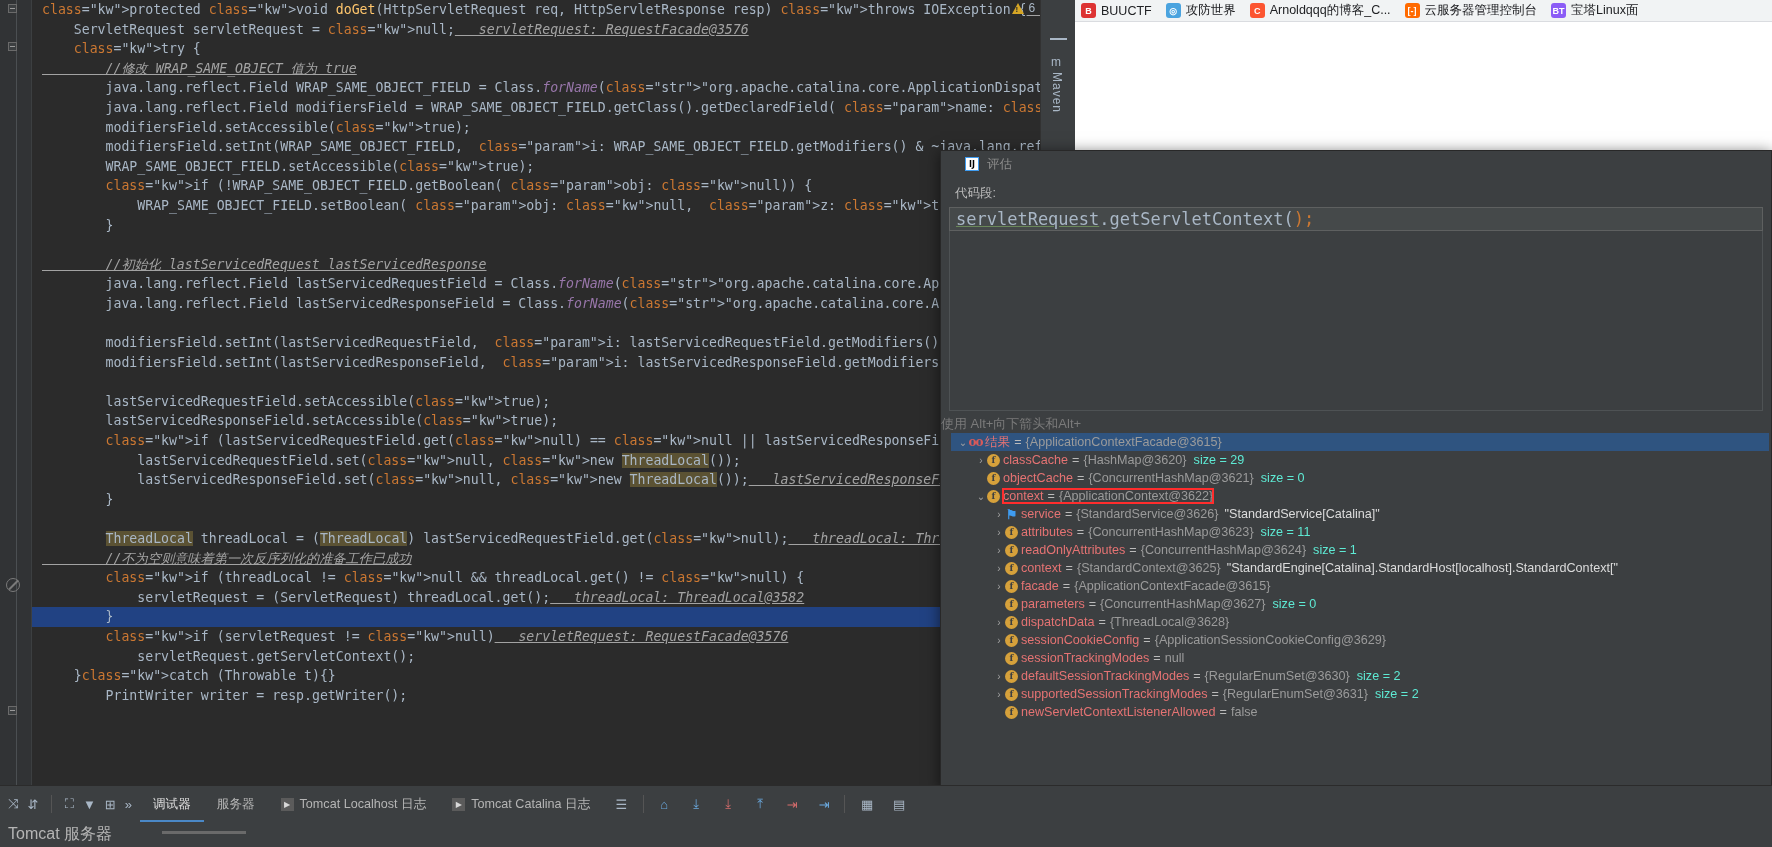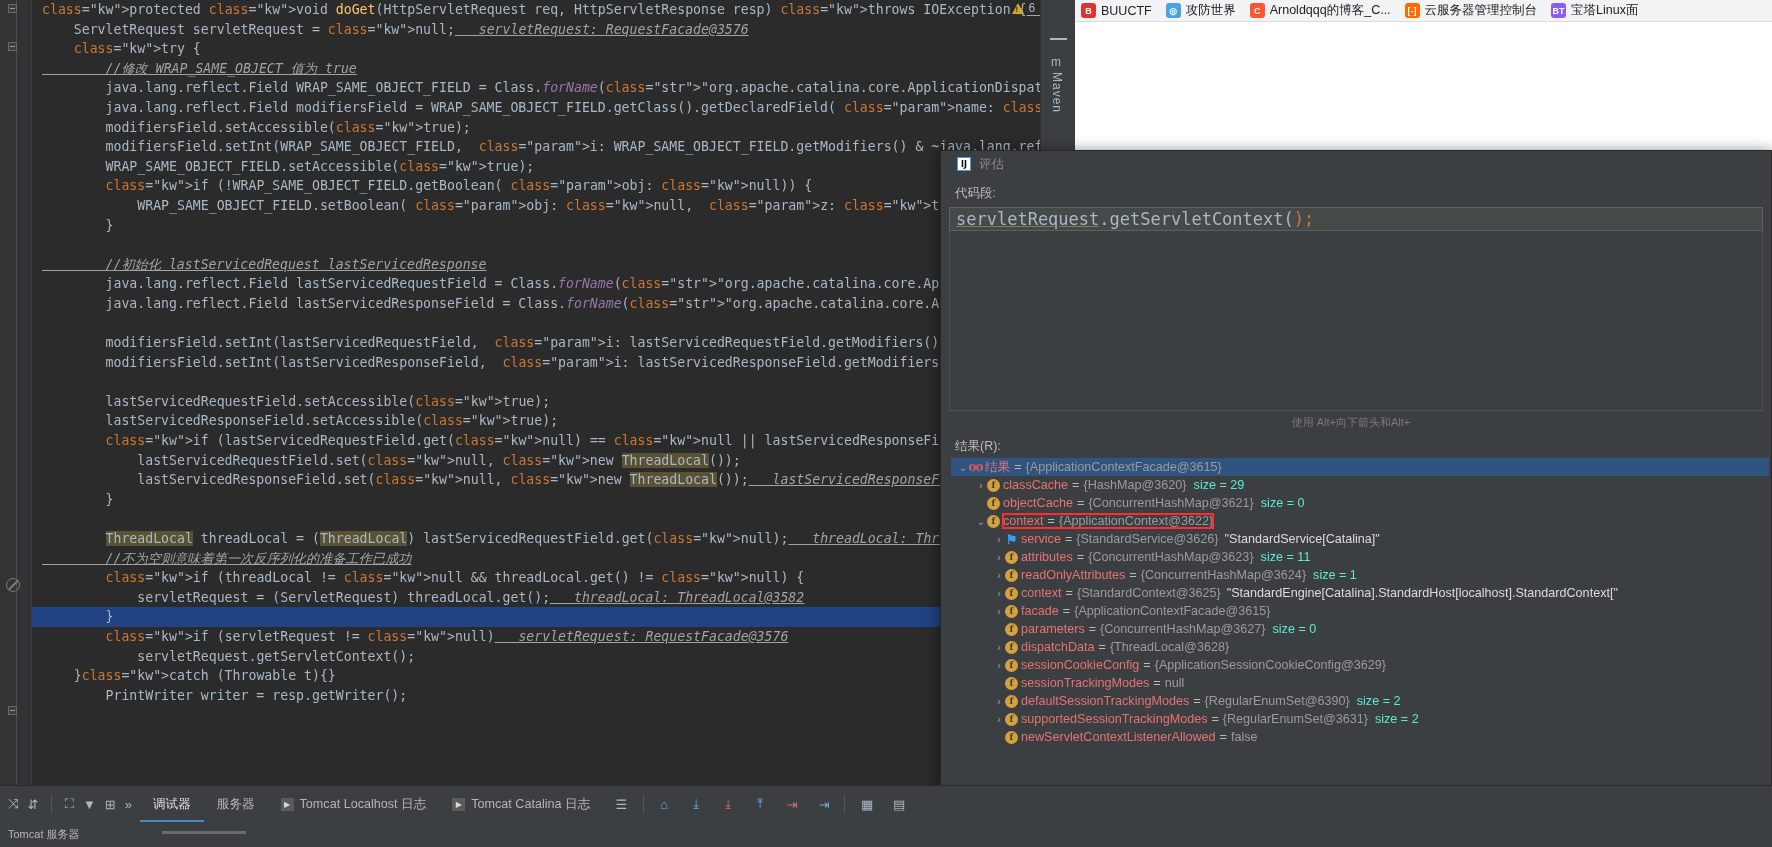--- a/index.html
+++ b/index.html
@@ -74,34 +74,34 @@
     justify-content:center;font-size:9px;color:#fff;font-weight:bold;flex:none;}
   .bpage{ padding:12px 12px; font-size:13px; color:#000;
     font-family:"Liberation Serif", serif; }
 
   
   .eval{
     position:absolute; left:940px; top:150px; width:832px; height:640px;
     background:#3c3f41; border:1px solid #282828;
     box-shadow:0 2px 14px rgba(0,0,0,.55);
   }
-  .eval-title{ height:26px; display:flex; align-items:center; gap:8px; padding-left:16px;
+  .eval-title{ height:26px; display:flex; align-items:center; gap:8px; padding-left:24px;
     color:#8d8d8d; font-size:12.5px; }
   .ij-logo{ width:14px;height:14px;border:1.6px solid #3f9cf0;background:#fff;
     color:#000;font-size:8px;font-weight:bold;display:flex;align-items:center;
     justify-content:center;font-family:"DejaVu Sans", sans-serif;}
   .eval-lbl{ color:#bbbbbb; font-size:12.5px; padding:8px 0 5px 14px;}
   .eval-input{
     margin:0 8px; height:24px; background:#45494a; border:1px solid #5e6060;
     display:flex; align-items:center; padding-left:6px;
     font-family:"DejaVu Sans Mono", monospace; font-size:17px; color:#a9b7c6;
   }
   .eval-body{ margin:0 8px; height:180px; background:#3c3f41; border:1px solid #4e5254;
      border-top:none; }
-  .eval-hint{ text-align:center; color:#7a7a7a; font-size:11px; padding:4px 10px 0 0;}
+  .eval-hint{ text-align:left; color:#7a7a7a; font-size:13px; padding:4px 10px 0 0;}
   .eval-reslbl{ color:#bbbbbb; font-size:12.5px; padding:8px 0 3px 14px;}
 
   .tree{ margin:0 2px 0 10px; font-size:12.6px; color:#bbbbbb; }
   .trow{ height:18px; display:flex; align-items:center; white-space:nowrap; }
   .trow.sel{ background:#2f5480; }
   .arrow{ width:12px; color:#a0a0a0; font-size:10px; text-align:center; flex:none; }
   .tico{ width:13px;height:13px;border-radius:50%;background:#d6a13b;color:#3c3f41;
     font-size:9px;font-weight:bold;display:flex;align-items:center;justify-content:center;
     margin-right:3px; flex:none; font-family:"DejaVu Serif", serif;}
   .tico.flag{ border-radius:0; background:none; color:#3f9cf0; font-size:13px;
@@ -126,21 +126,21 @@
   .ticon{ width:16px;height:16px; display:flex;align-items:center;justify-content:center;
     color:#a9b7c6; font-size:13px; cursor:default; }
   .vdiv{ width:1px; height:18px; background:#555; margin:0 4px;}
   .btabs{ display:flex; align-items:center; height:36px; }
   .btab{ height:36px; display:flex; align-items:center; gap:6px; padding:0 13px;
     color:#b5b5b5; font-size:12.6px; cursor:default; }
   .btab.active{ color:#e0e0e0; box-shadow: inset 0 -2px 0 #4a88c7; }
   .runico{ width:13px;height:13px;background:#5b5b5b;color:#d8d8d8;font-size:8px;
     display:flex;align-items:center;justify-content:center; }
   .bbar2{ height:25px; display:flex; align-items:center; }
-  .bl-status{ width:140px; padding-left:8px; color:#b5b5b5; font-size:11px;}
+  .bl-status{ width:140px; padding-left:8px; color:#b5b5b5; font-size:16px;}
   .bstep{ position:relative; width:170px; height:25px; }
   .bstep i{ position:absolute; left:22px; top:9px; width:84px; height:3px; background:#6a6a6a;}
 </style>
 </head>
 <body>
 
 <div class="app">
 
   <div class="editor-area">
     <div class="gutter">
@@ -197,21 +197,20 @@
       <span class="ij-logo">IJ</span>
       <span>评估</span>
     </div>
     <div class="eval-lbl">代码段:</div>
     <div class="eval-input">
       <span class="ul" style="color:#a9b7c6">servletRequest</span>
         <span>.getServletContext<span style="color:#a9b7c6">(</span><span style="color:#cc7832">)</span><span style="color:#cc7832">;</span></span>
     </div>
     <div class="eval-body"></div>
     <div class="eval-hint">使用 Alt+向下箭头和Alt+</div>
-    <div class="eval-reslbl">结果(R):</div>
     <div class="tree" id="result-tree">
         <div class="trow sel">
           <span class="arrow" style="margin-left:6px">⌄</span>
           <span class="tico obj">oo</span>
           <span class="tname">结果</span>
           <span class="teq">=</span>
           <span class="tval">{ApplicationContextFacade@3615}</span>
         </div>
         <div class="trow">
           <span class="arrow" style="margin-left:24px">›</span>
@@ -300,21 +299,21 @@
           <span class="tico">f</span>
           <span class="tname">sessionTrackingModes</span>
           <span class="teq">=</span>
           <span class="tval">null</span>
         </div>
         <div class="trow">
           <span class="arrow" style="margin-left:42px">›</span>
           <span class="tico">f</span>
           <span class="tname">defaultSessionTrackingModes</span>
           <span class="teq">=</span>
-          <span class="tval">{RegularEnumSet@6390}</span>
+          <span class="tval">{RegularEnumSet@3630}</span>
           <span class="tsize">size = 2</span>
         </div>
         <div class="trow">
           <span class="arrow" style="margin-left:42px">›</span>
           <span class="tico">f</span>
           <span class="tname">supportedSessionTrackingModes</span>
           <span class="teq">=</span>
           <span class="tval">{RegularEnumSet@3631}</span>
           <span class="tsize">size = 2</span>
         </div>

